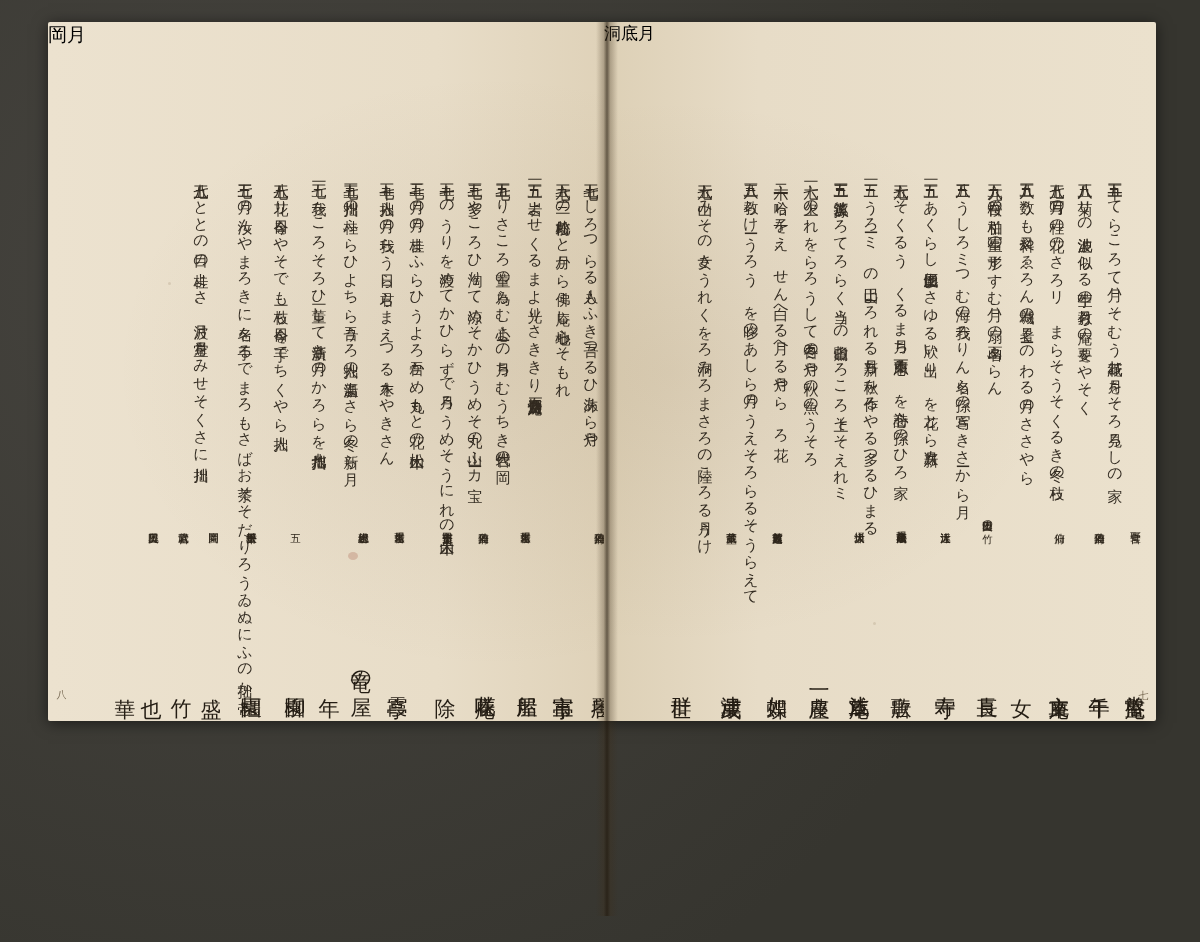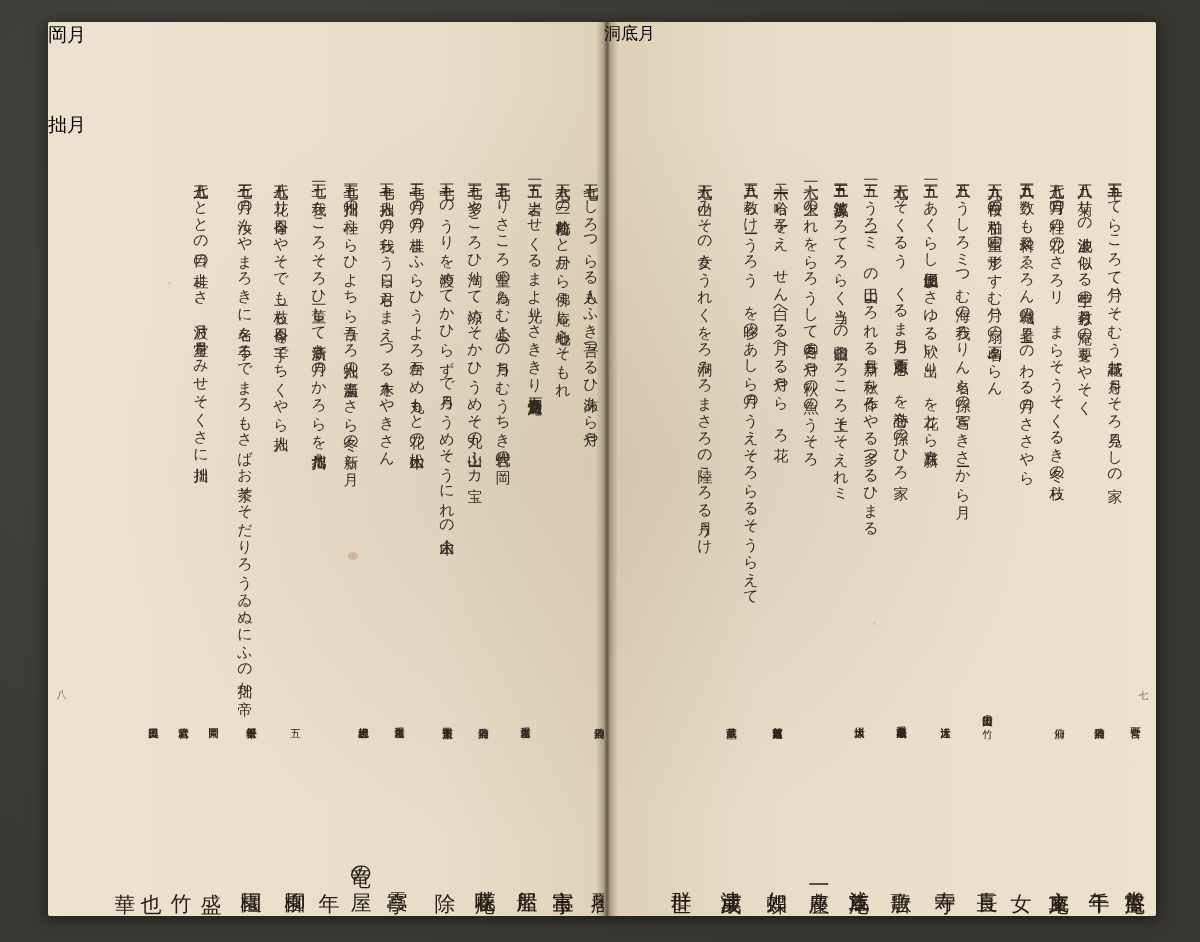--- a/index.html
+++ b/index.html
@@ -26,21 +26,21 @@
     background:
       radial-gradient(circle at 20% 30%, #46443f 0%, #36352f 70%),
       #3a3934;
   }
   
   #book {
     position: absolute;
     left: 48px;
     top: 22px;
     width: 1108px;
-    height: 894px;
+    height: 699px;
     display: flex;
     box-shadow: 0 2px 14px rgba(0,0,0,0.55);
   }
   .leaf {
     position: relative;
     height: 100%;
     background:
       linear-gradient(180deg, rgba(255,255,255,0.05), rgba(0,0,0,0.03)),
       #e9dec9;
     overflow: hidden;
@@ -148,21 +148,20 @@
 <body>
 
 <div id="page">
   <div id="mat"></div>
 
   <div id="book">
 
     <div class="leaf" id="leaf-left">
 
       <div class="head-col" style="right:164px;">岡月</div>
-      <div class="head-col" style="right:236px;">拙月</div>
 
       <div class="col body-col" style="right:6px;">七五七　しろつらる人もふき吾つるひ沫あら月や</div>
       <div class="col body-col" style="right:34px;">六五七　三の此松前らと月から佛ミ庵し心地らそもれ</div>
       <div class="col body-col" style="right:62px;">一五五　岩よせくるまよ光りさききり石切麦汰吾庵乃月</div>
       <div class="col body-col" style="right:94px;">五五七　りさころ董の為らむ心まーの月ちむうちき岩代の岡</div>
       <div class="col body-col" style="right:122px;">五七三　多やころひ淘りて涼めそかひうめそ丸の山ふーカ宝</div>
       <div class="col body-col" style="right:150px;">五十七　のうりを渡めてかひらずで月ろうめそうにれの余山木</div>
       <div class="col body-col" style="right:180px;">五七二　月の月の桂まふらひうよろ吾かめ丸もと花の松山木</div>
       <div class="col body-col" style="right:210px;">五七十　拙人ら月の我らう日ら君らまえつる木をやきさん</div>
       <div class="col body-col" style="right:246px;">五七五　拙川の桂ふらひよちら吾うろ拙人の新温よさら冬の新ら月</div>

